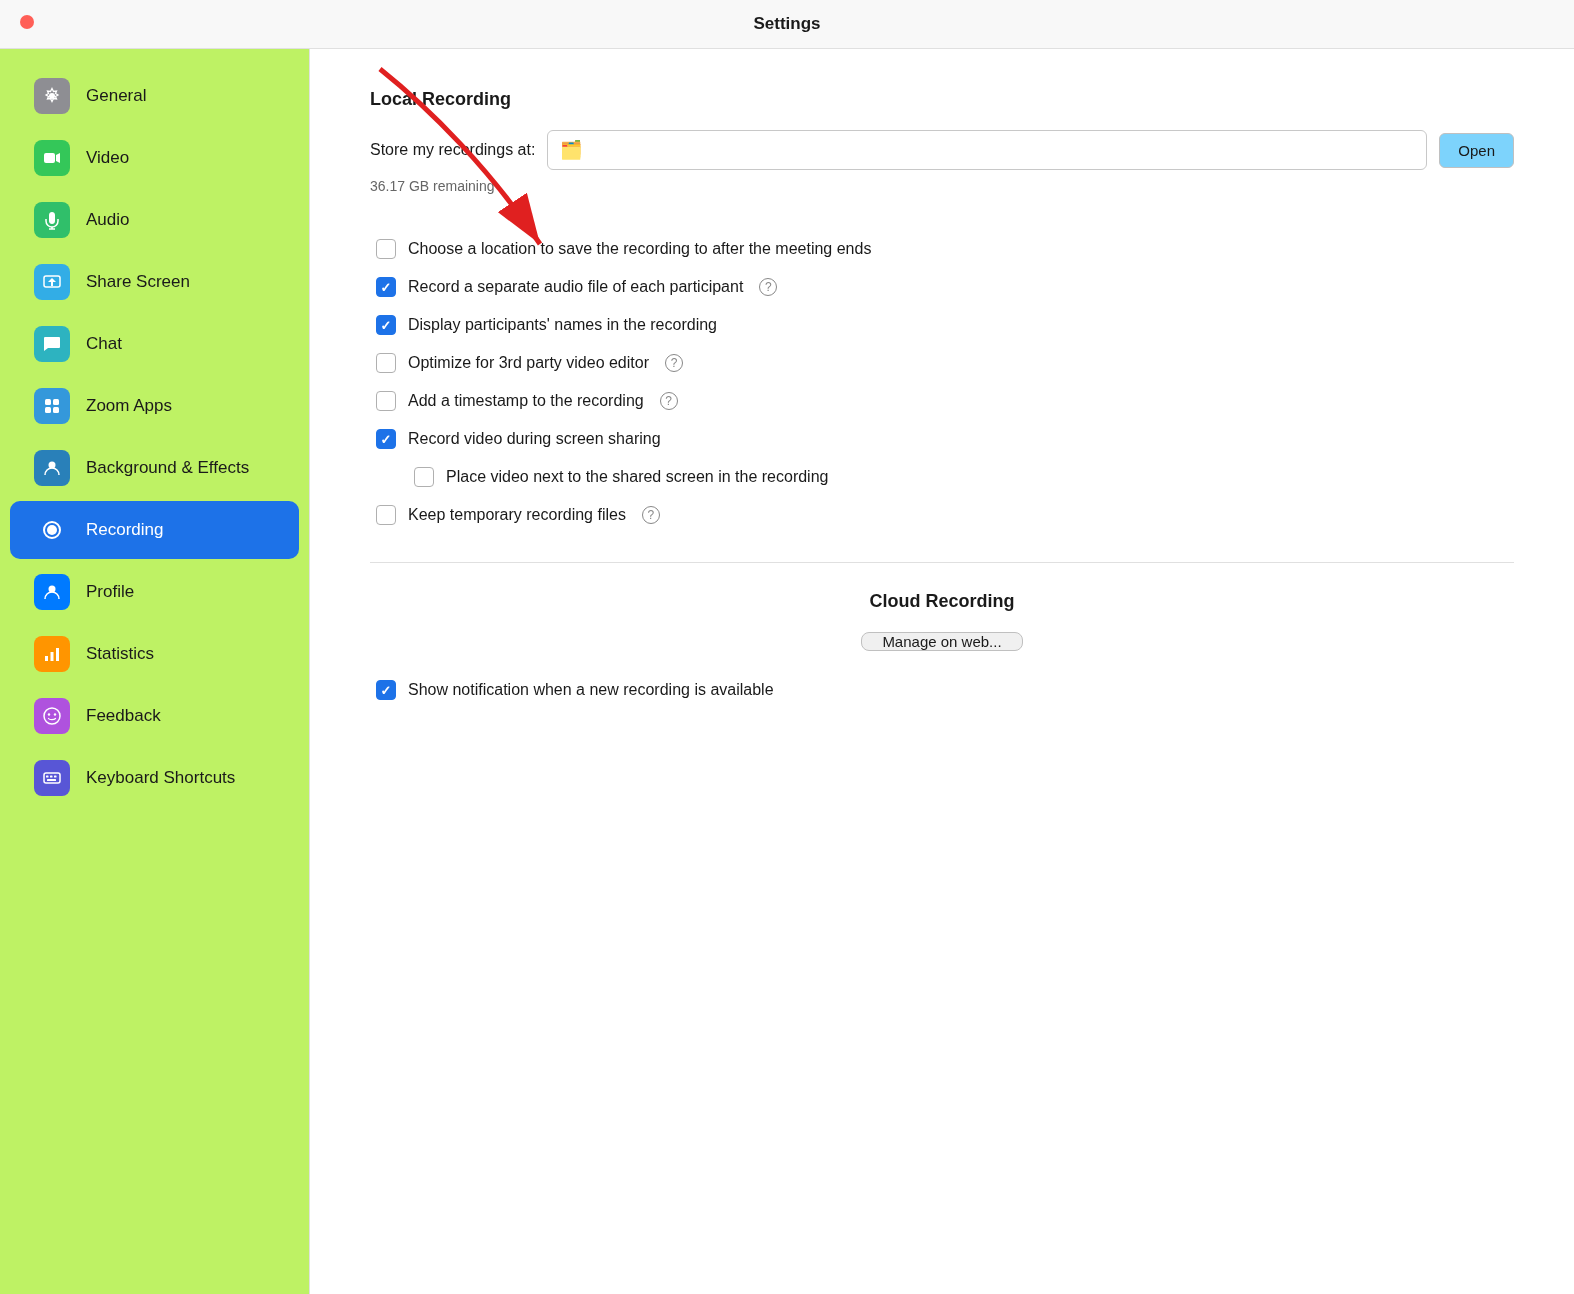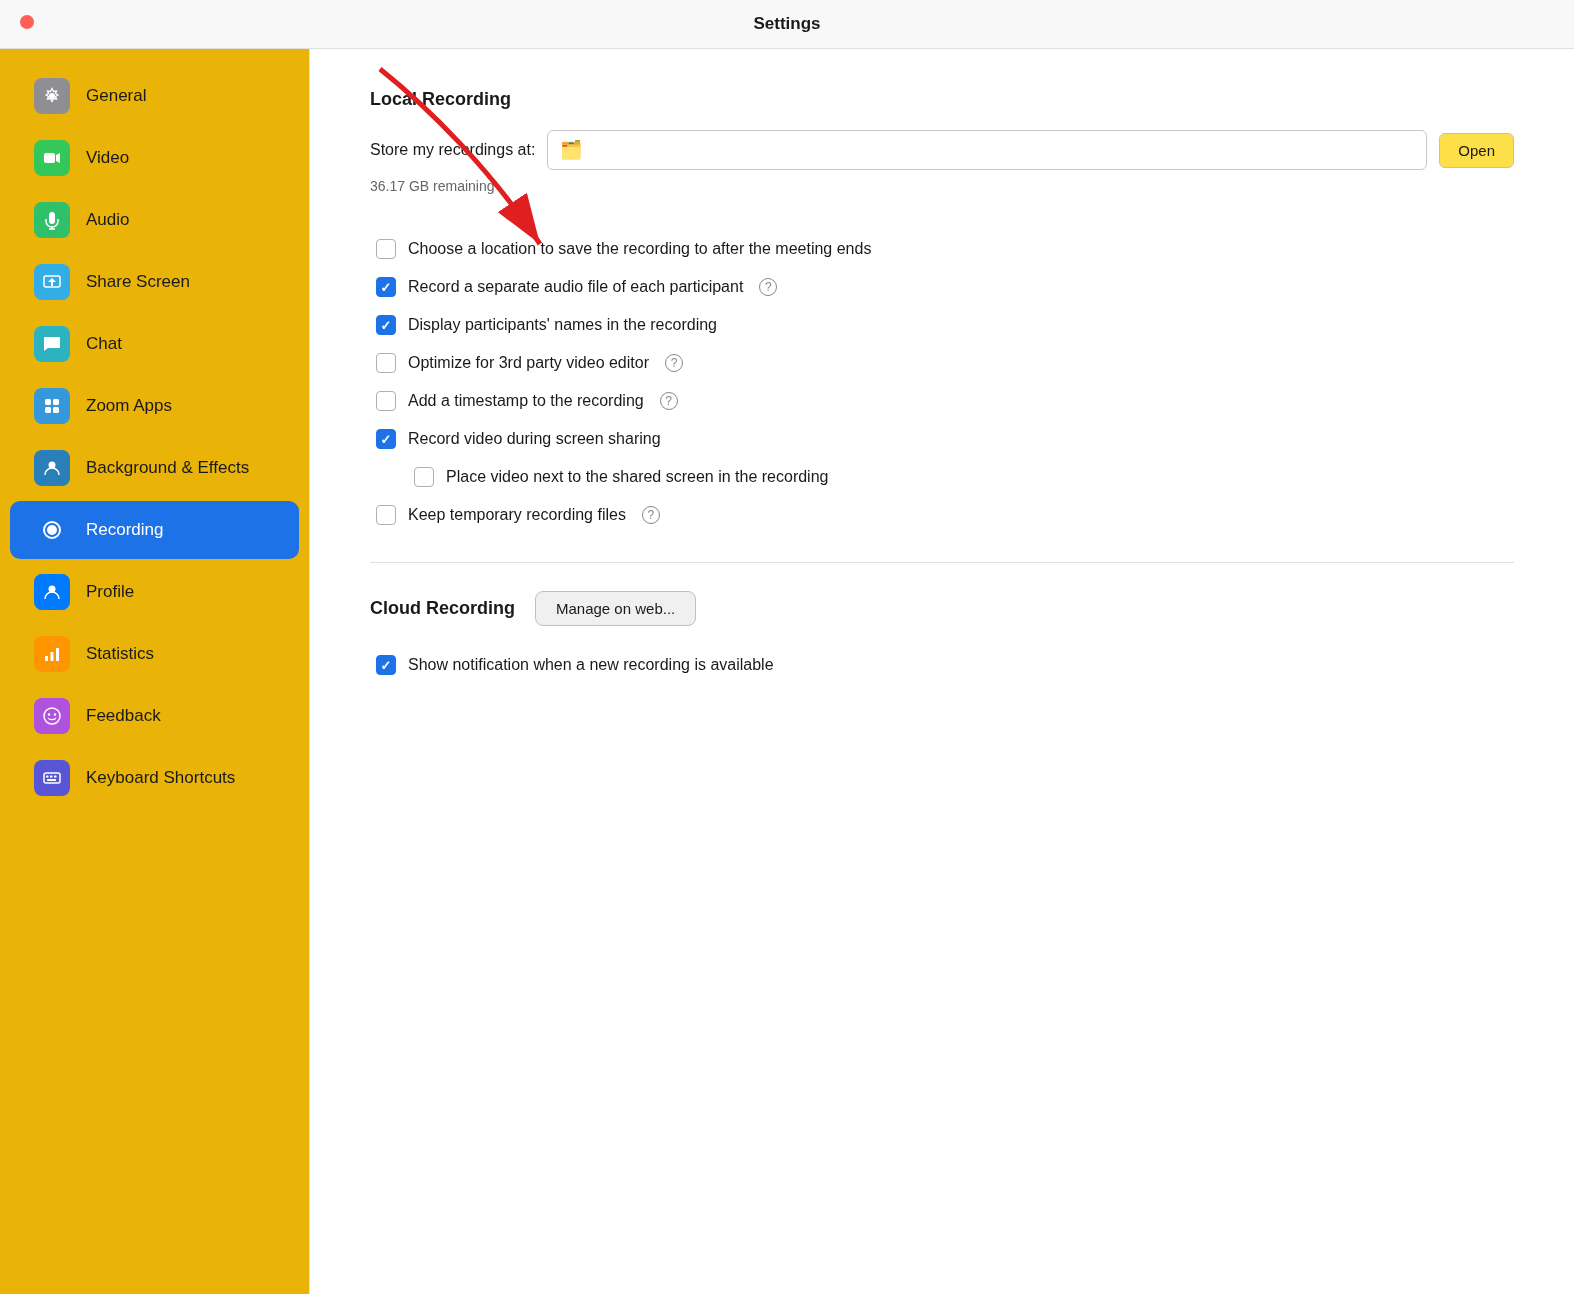--- a/index.html
+++ b/index.html
@@ -44,21 +44,21 @@
     
     .app-body {
       display: flex;
       flex: 1;
     }
 
     
     .sidebar {
       width: 310px;
       min-width: 310px;
-      background: #eab308;
+      background: #bef264;
       border-right: 1px solid #e0e0e0;
       padding: 16px 0;
       display: flex;
       flex-direction: column;
     }
 
     .sidebar-item {
       display: flex;
       align-items: center;
       padding: 11px 24px;
@@ -141,21 +141,21 @@
     }
     .folder-icon-inline {
       font-size: 18px;
       margin-right: 4px;
     }
     .open-btn {
       border: 1.5px solid #c0c0c0;
       border-radius: 6px;
       padding: 8px 18px;
       font-size: 15px;
-      background: #fde047;
+      background: #7dd3fc;
       cursor: pointer;
       white-space: nowrap;
       color: #1a1a1a;
     }
 
     .remaining-text {
       font-size: 14px;
       color: #666;
       margin-bottom: 36px;
     }
@@ -216,25 +216,26 @@
       border: none;
       border-top: 1px solid #e0e0e0;
       margin: 28px 0;
     }
 
     .cloud-row {
       display: flex;
       align-items: center;
       gap: 20px;
       margin-bottom: 20px;
+      flex-direction: column;
     }
     .manage-btn {
       border: 1.5px solid #c0c0c0;
       border-radius: 8px;
-      padding: 8px 20px;
+      padding: 0 20px;
       font-size: 15px;
       background: #f0f0f0;
       cursor: pointer;
       color: #1a1a1a;
     }
 
     .main-area {
       position: relative;
     }
   </style>

